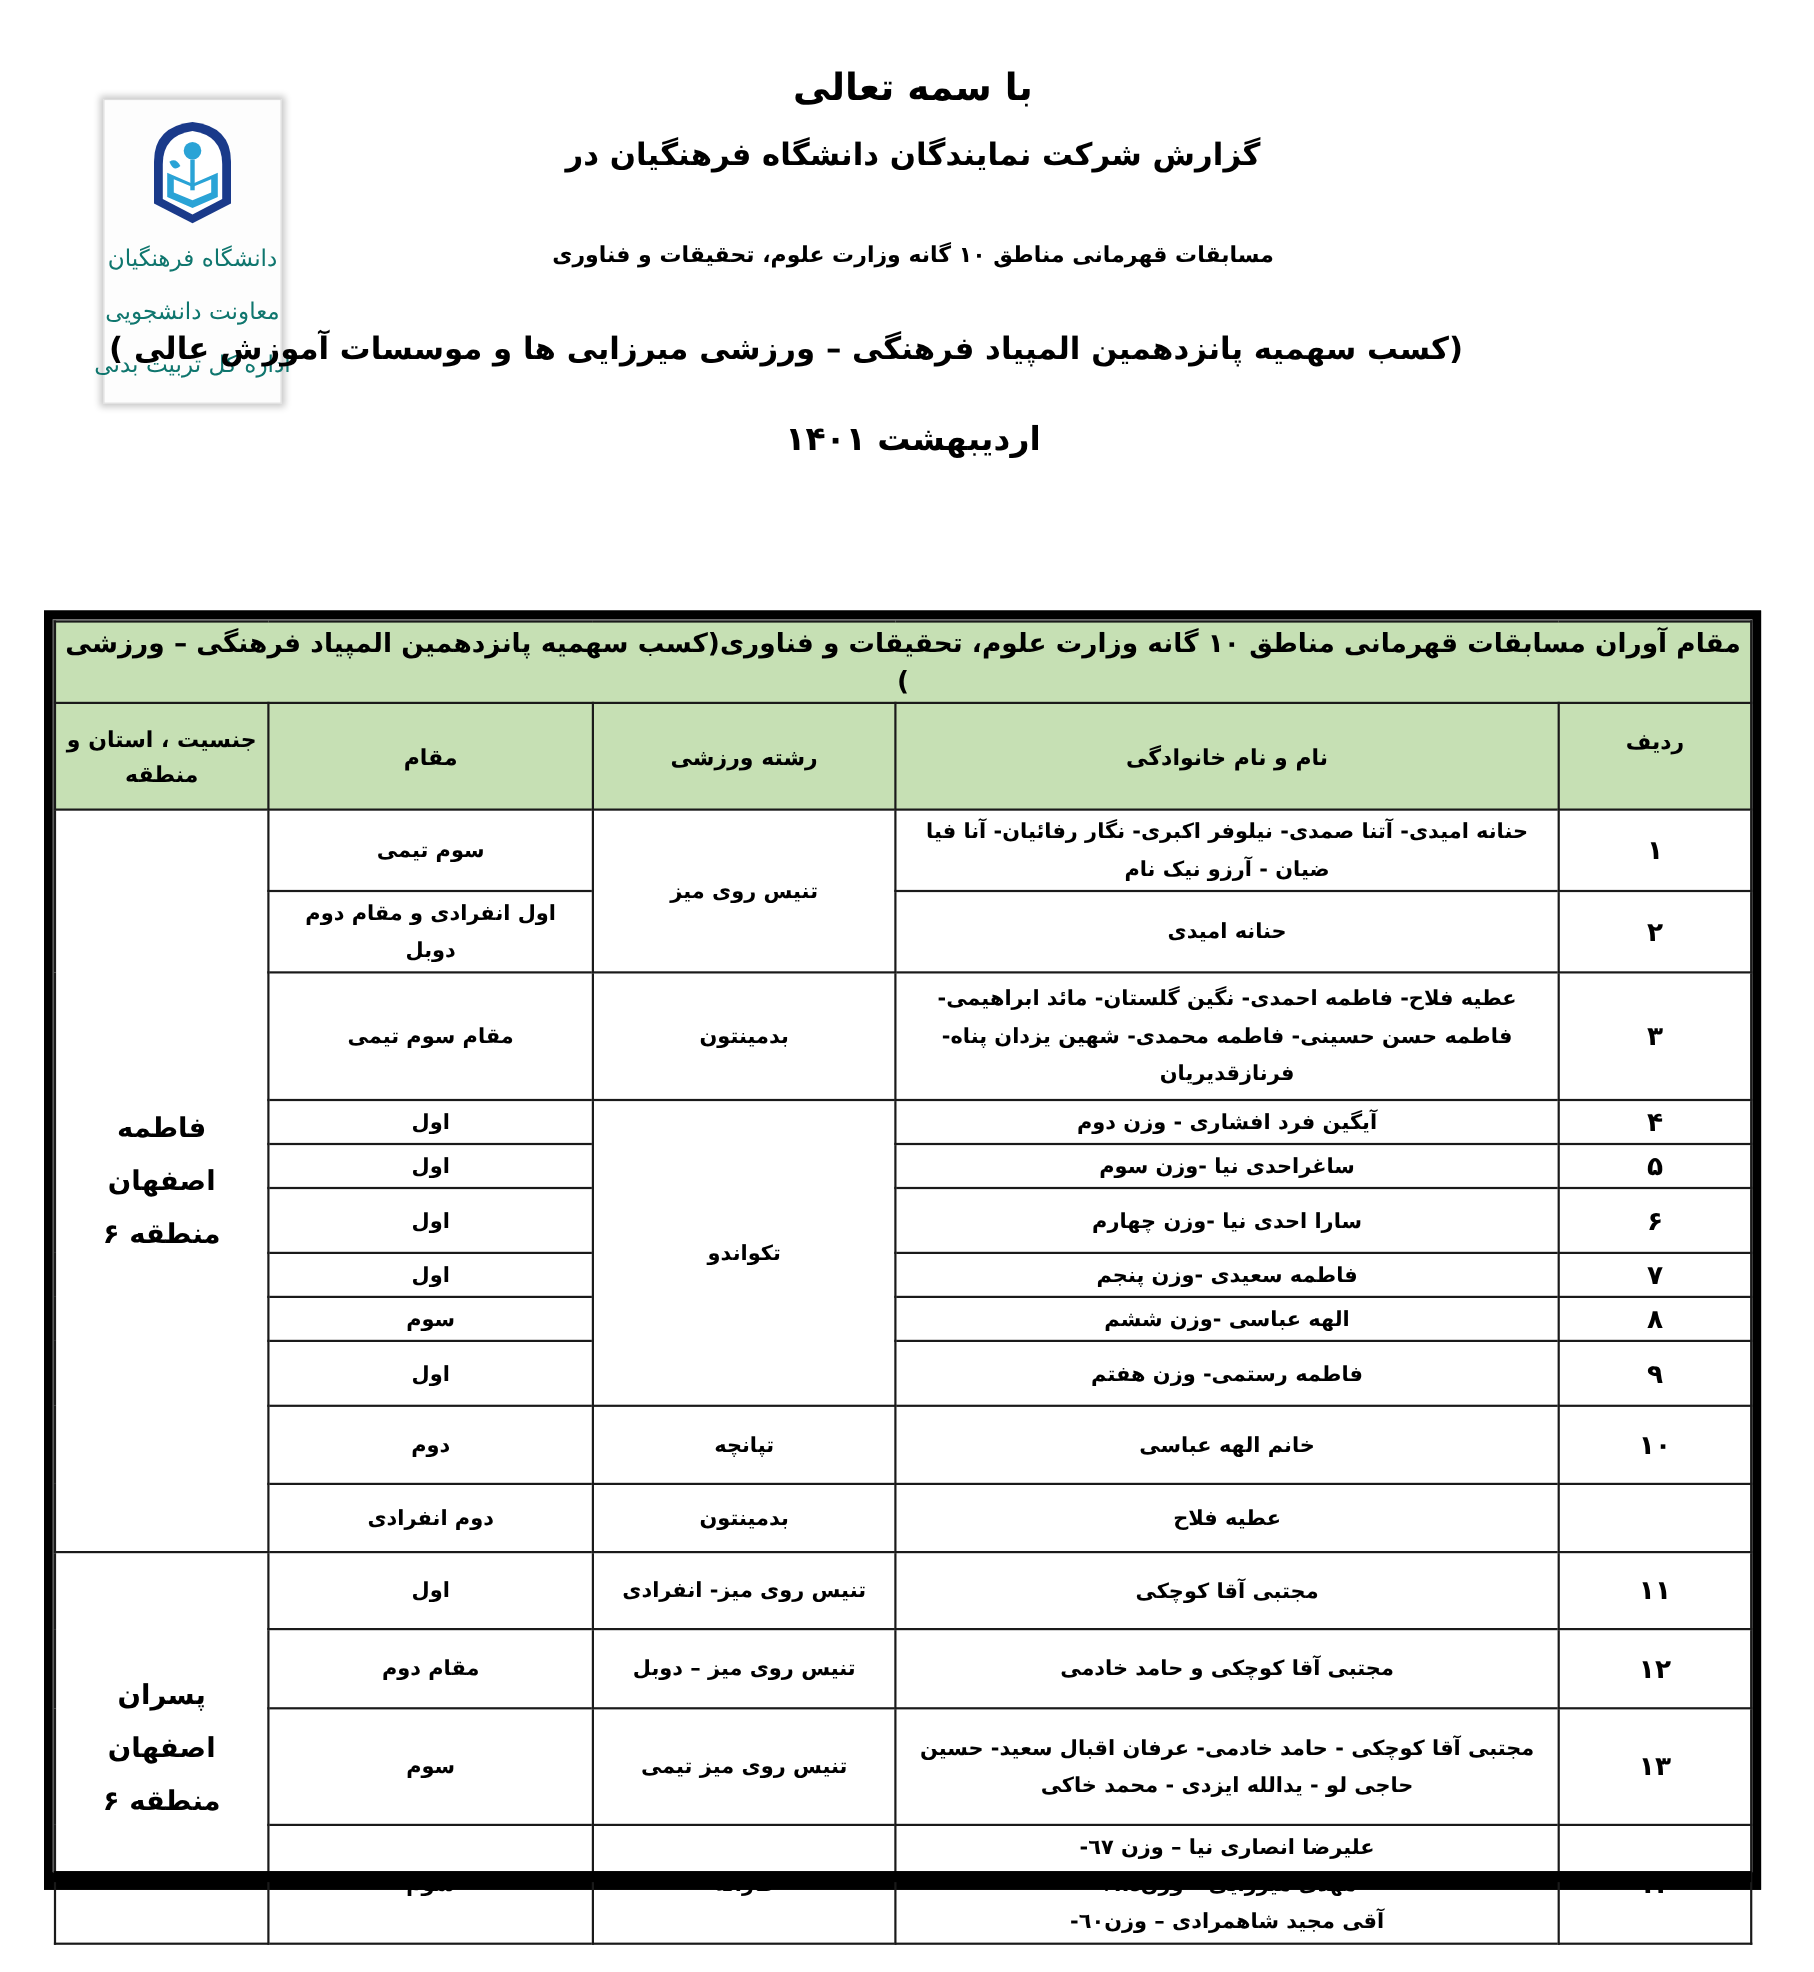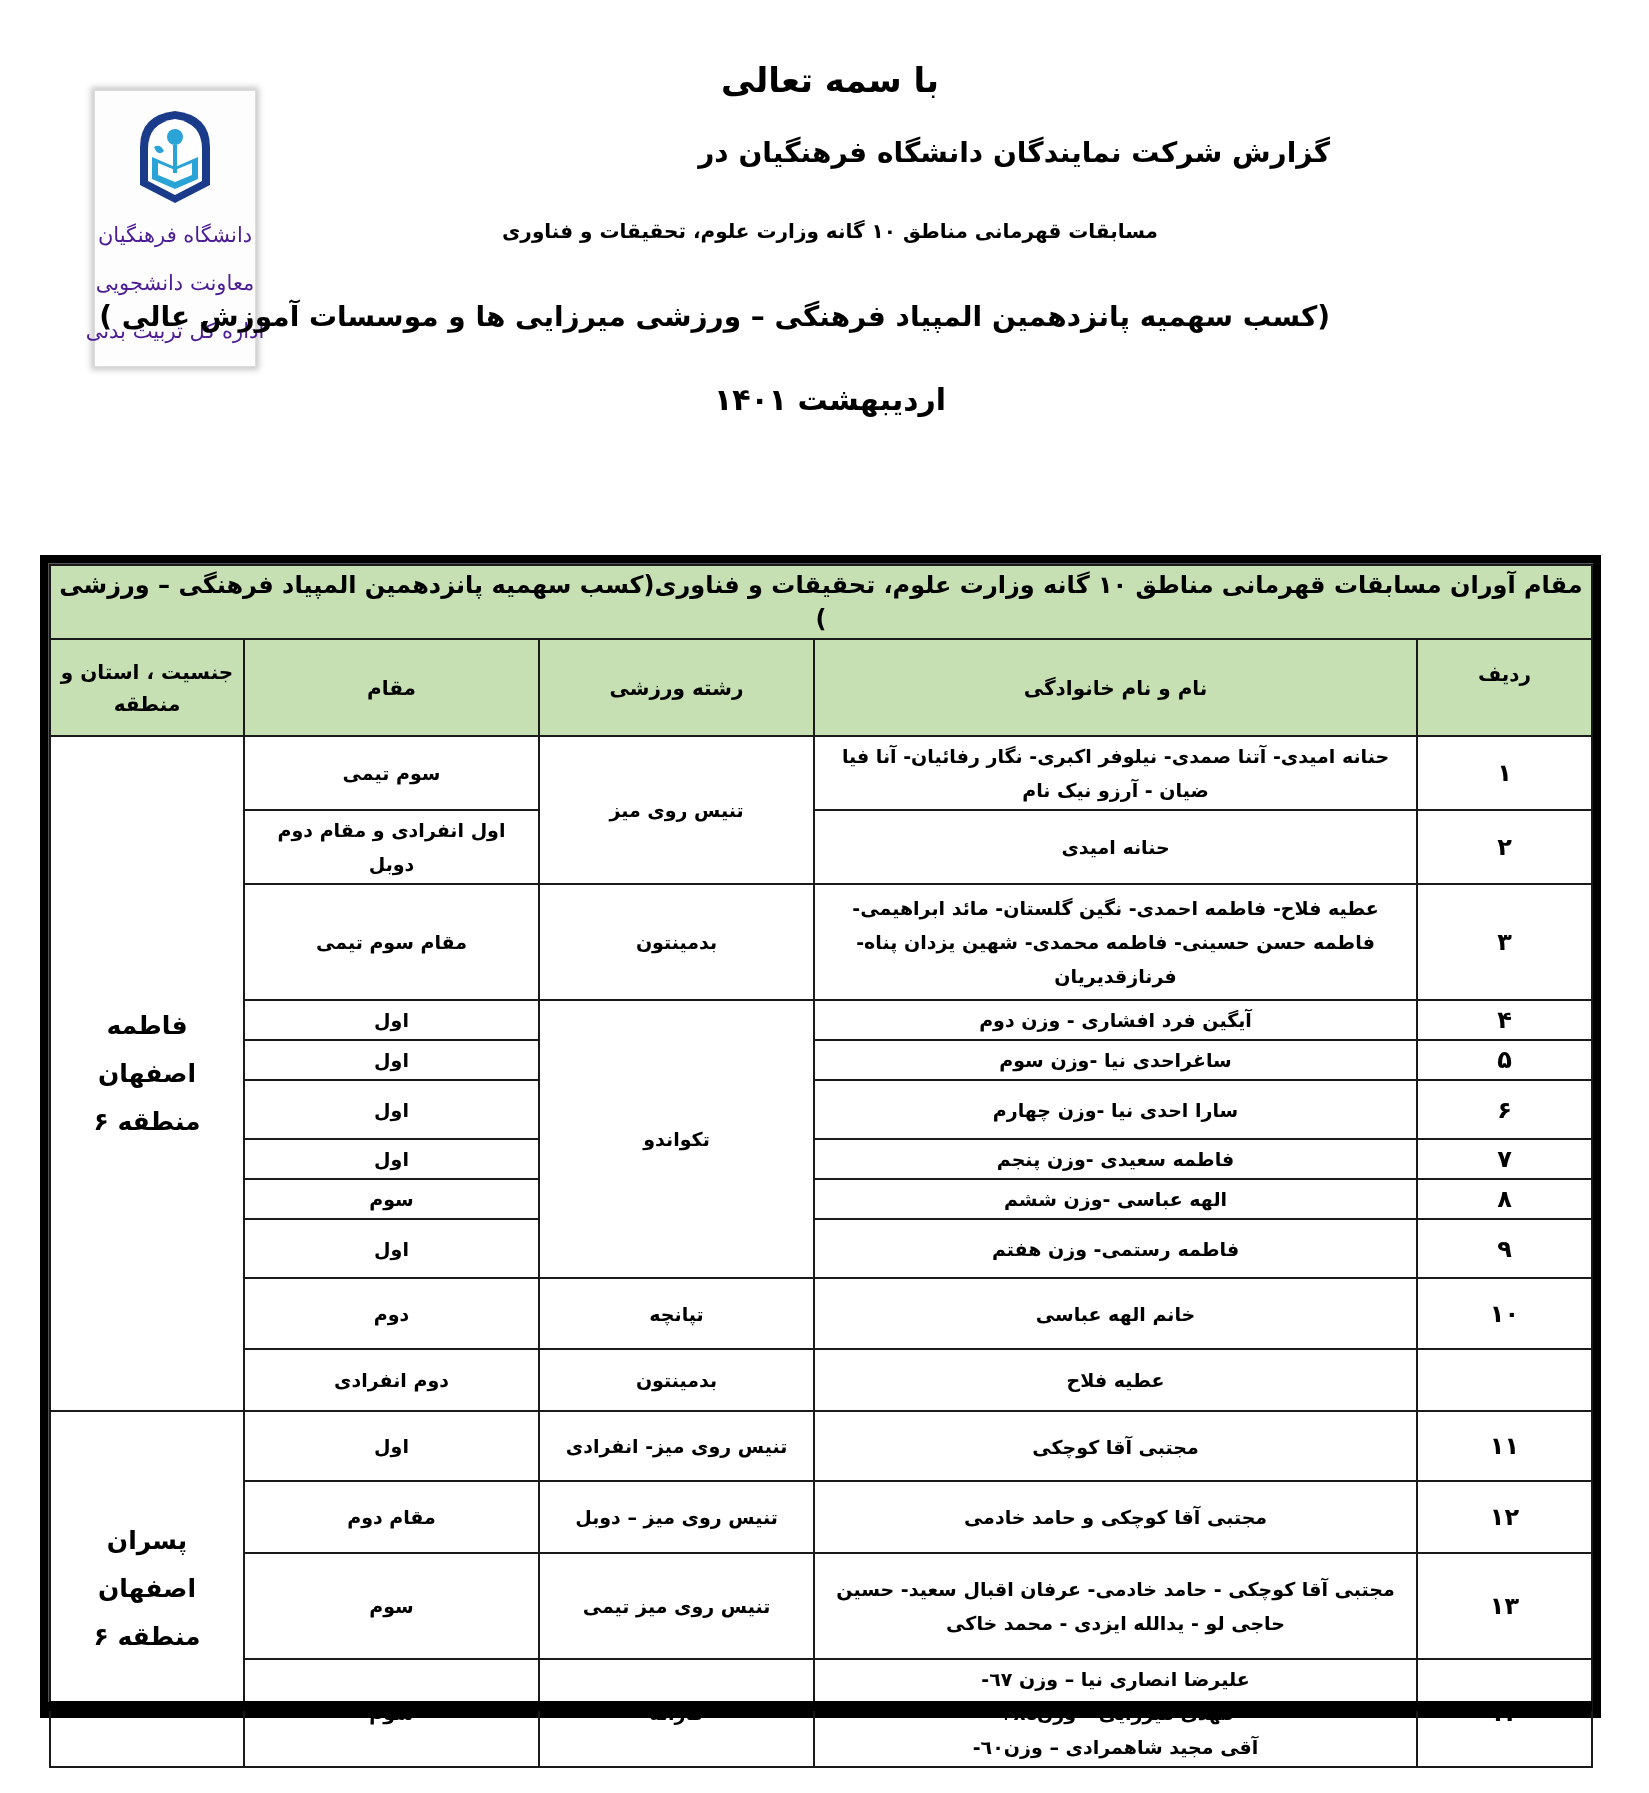--- a/index.html
+++ b/index.html
@@ -2,27 +2,27 @@
 <html><head>
 <meta charset="utf-8">
 <style>
   html, body { margin: 0; padding: 0; background: #ffffff; }
   body { width: 1649px; height: 1793px; position: relative; overflow: hidden;
          font-family: "DejaVu Sans", sans-serif; color: #000; }
   .logo { position: absolute; left: 94px; top: 90px; width: 160px; height: 275px;
           background: #fdfdfd; box-shadow: 0 0 6px 3px #c9c9c9; border: 1px solid #ddd;
           display: flex; flex-direction: column; align-items: center; }
   .logo svg { margin-top: 16px; }
-  .logo-line { font-family: "DejaVu Serif", serif; color: #4c1d95; font-size: 21px;
+  .logo-line { font-family: "DejaVu Serif", serif; color: #0f766e; font-size: 21px;
                line-height: 48px; direction: rtl; white-space: nowrap; }
   .logo-line.first { margin-top: 4px; }
   .heading { position: absolute; left: 330px; width: 1000px; text-align: center;
              direction: rtl; font-weight: bold; white-space: nowrap; }
   .h-bismillah { top: 60px; font-size: 34px; }
-  .h-line1 { top: 136px; font-size: 28px; text-align: right; }
+  .h-line1 { top: 124px; font-size: 28px; }
   .h-line2 { top: 219px; font-size: 20px; }
   .h-line3 { top: 300px; font-size: 28px; }
   .h-date { top: 382px; font-size: 30px; }
 
   .table-wrap { position: absolute; left: 40px; top: 555px; width: 1561px; height: 1163px;
                 border: 6px solid #000; box-sizing: border-box; background: #000; }
   .table-inner { position: absolute; left: 2px; top: 2px; right: 2px; bottom: 10px;
                  background: #fff; border: 1px solid #555; }
   table { border-collapse: collapse; width: 100%; table-layout: fixed; direction: rtl; }
   td, th { border: 2px solid #1a1a1a; text-align: center; vertical-align: middle;

